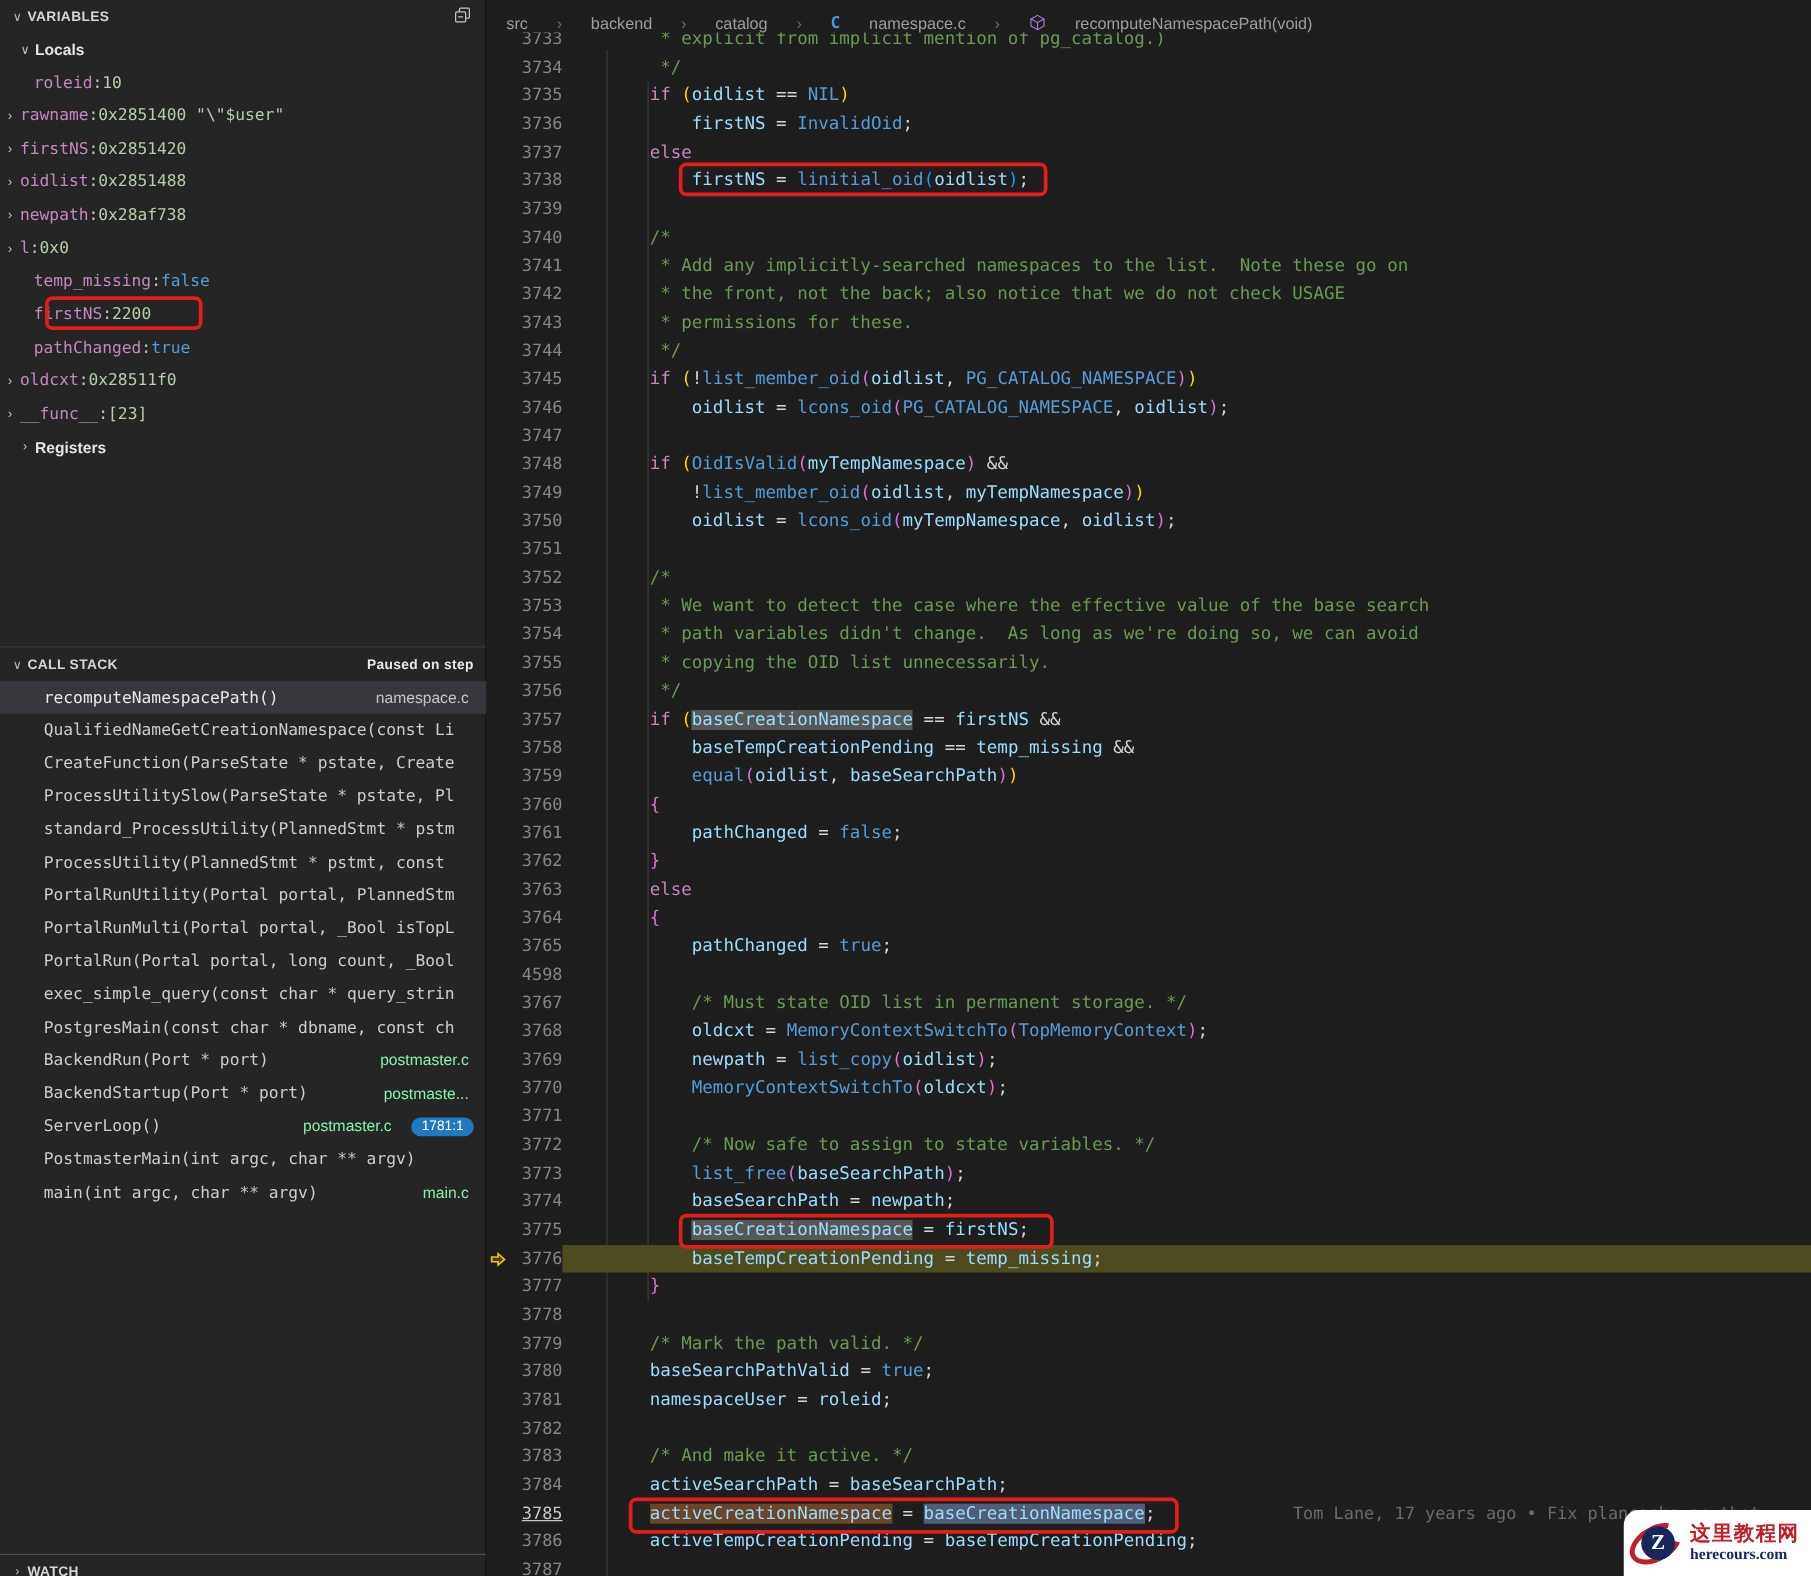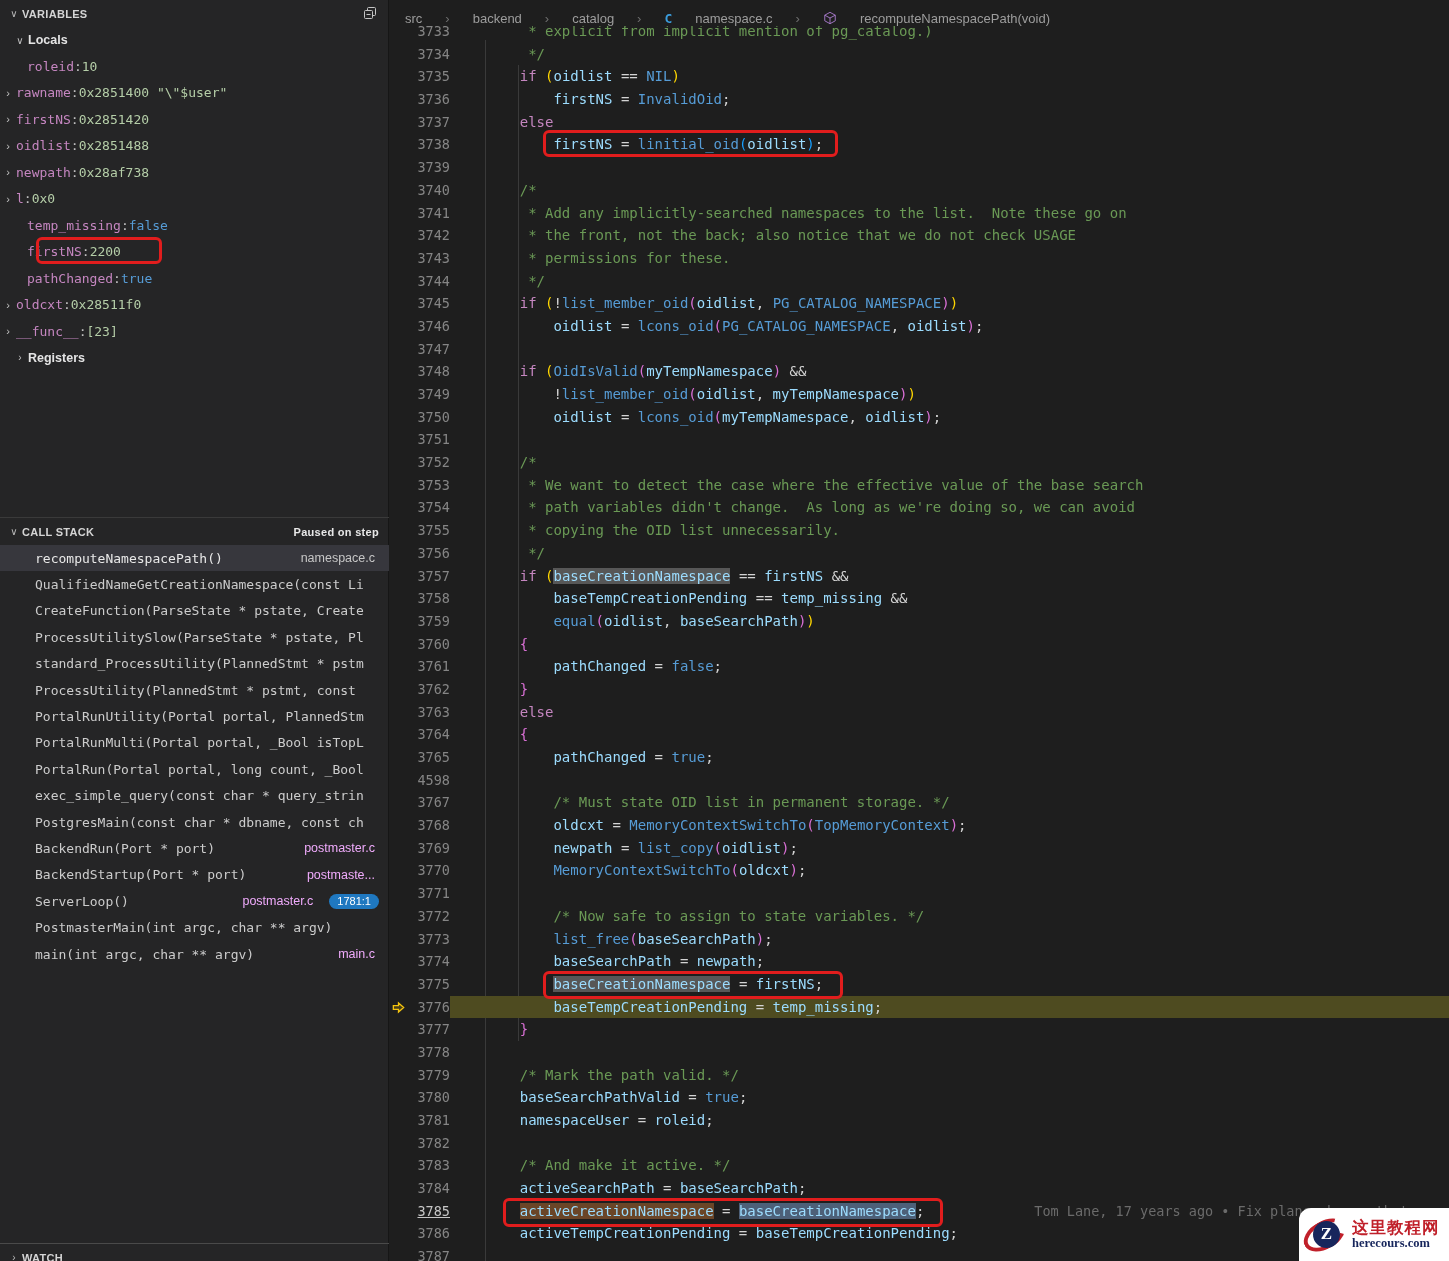--- a/index.html
+++ b/index.html
@@ -19,21 +19,21 @@
   .var-name  { color:#c586c0; }
   .var-colon { color:#c0c0c0; }
   .val-num  { color:#b5cea8; }
   .val-bool { color:#569cd6; }
 
   .callstack { position:absolute; top:517px; left:0; width:389px; border-top:1px solid #3a3a3a; }
   .cs-status { color:#e8e8e8; font-size:11px; font-weight:700; }
   .frame { display:flex; align-items:center; height:26.4px; padding-left:35px; font-family:"DejaVu Sans Mono",monospace; font-size:13px; color:#cccccc; white-space:nowrap; overflow:hidden;justify-content:space-between; }
   .frame.selected { background:var(--selected-row,#37373d); color:#e9e9e9; }
   .frame .fname { overflow:hidden; }
-  .frame .ffile { margin-left:auto; padding-right:14px; color:#f0abfc; font-size:12.5px; font-family:"Liberation Sans",sans-serif; flex:none; }
+  .frame .ffile { margin-left:auto; padding-right:14px; color:#86efac; font-size:12.5px; font-family:"Liberation Sans",sans-serif; flex:none; }
   .frame.selected .ffile { color:#c6c6c6; }
   .frame .badge { flex:none; margin-left:2px; margin-right:10px; background:var(--badge-blue,#1f78c0); color:#ffffff; font-family:"Liberation Sans",sans-serif; font-size:11px; border-radius:9px; padding:1.5px 8px; }
   .watch { position:absolute; left:0; top:1243px; width:389px; border-top:1px solid #4a4a4a; }
 
   
   .editor { position:absolute; left:390px; top:0; right:0; height:100%; background:#1e1e1e; overflow:hidden; }
   .breadcrumb { position:absolute; top:0; left:0; right:0; height:26px; display:flex; align-items:flex-end; padding-left:15px; gap:23px; font-size:13px; color:#9d9d9d; background:#1e1e1e; z-index:5; white-space:nowrap; }
   .breadcrumb .sep { color:#6e6e6e; font-size:13px; }
   .bc-cicon { color:#3b9ddd; font-weight:700; font-size:13px; font-family:"DejaVu Sans Mono",monospace; }
   .code { margin-top:20px; position:relative; z-index:2; }

